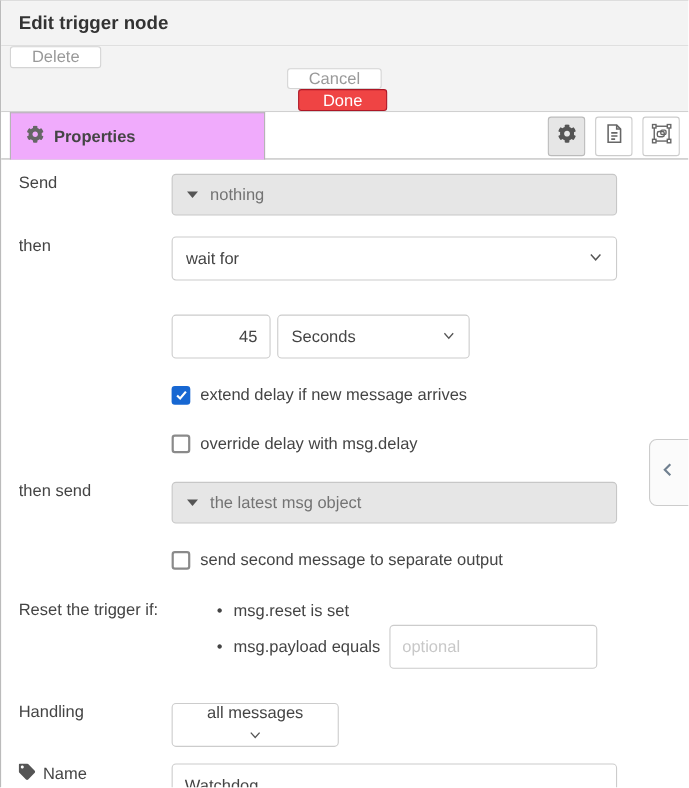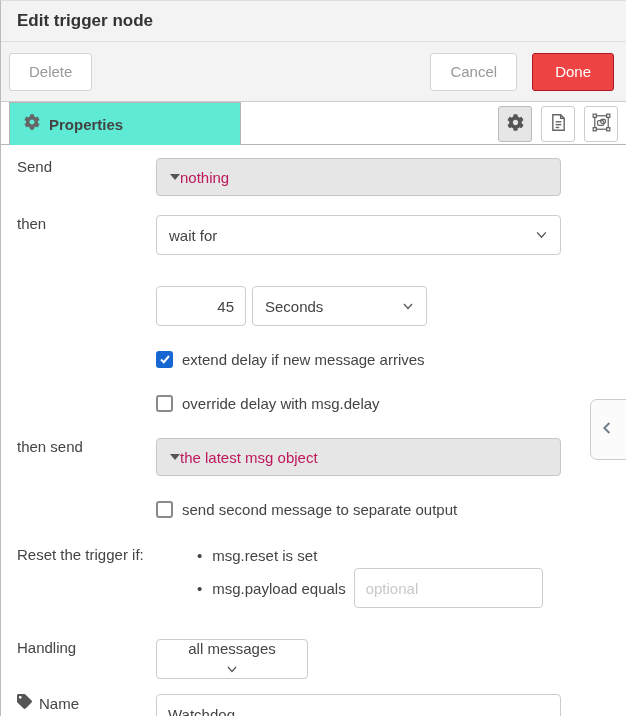--- a/index.html
+++ b/index.html
@@ -8,54 +8,54 @@
   .dialog { position:relative; width:626px; height:716px; background:#fff;
     border-left:1px solid #bbb; border-top:1px solid #ddd; overflow:hidden; }
 
   
   .header { height:41px; background:#f3f3f3; border-bottom:1px solid #ddd;
     display:flex; align-items:center; padding:0 16px; }
   .header-title { font-size:17px; font-weight:bold; color:#333; }
 
   
   .button-bar { height:60px; background:#f3f3f3; border-bottom:1px solid #ccc;
-    display:flex; align-items:center; padding:0 12px 0 8px; }
+    display:flex; align-items:center; padding:0 12px 0 8px;flex-direction:column; }
   .btn { height:38px; padding:0 19px; font-size:15px; border-radius:3px;
     border:1px solid #d4d4d4; background:#fff; color:#999; cursor:pointer;
     font-family:"Liberation Sans", sans-serif; }
   .btn-delete { margin-right:auto; }
   .btn-cancel { margin-right:15px; }
   .btn-done { background:#ef4444; border-color:#AD1625; color:#fff; padding:0 22px; }
 
   
   .tab-bar { position:relative; height:43px; background:#fff; }
   .tab-bar::before { content:''; position:absolute; left:0; right:0; bottom:0;
     height:1px; background:#b5b5b5; }
-  .tab { position:absolute; left:8px; top:0; bottom:0; width:232px; background:#5eead4;
+  .tab { position:absolute; left:8px; top:0; bottom:0; width:232px; background:#f0abfc;
     border:1px solid #b5b5b5; border-bottom:none; z-index:1;
     display:flex; align-items:center; padding-left:14px; gap:9px; cursor:pointer; }
   .tab-label { font-size:15px; font-weight:bold; color:#444; }
   .tab-buttons { position:absolute; right:8px; top:4px; display:flex; gap:9px; }
   .icon-btn { width:34px; height:36px; border:1px solid #ccc; border-radius:3px;
     background:#fff; color:#666; display:flex; align-items:center;
     justify-content:center; cursor:pointer; }
   .icon-btn.active { background:#e6e6e6; border-color:#bbb; color:#555; }
 
   
   .form { padding:13px 16px 0 16px; }
   .row { display:flex; align-items:flex-start; }
   .row-label { width:139px; flex:none; font-size:15px; color:#444;
     display:flex; align-items:center; gap:7px; }
   .mb-a { margin-bottom:19px; } .mb-b { margin-bottom:31px; }
   .mb-c { margin-bottom:22px; } .mb-d { margin-bottom:24px; }
   .mb-e { margin-bottom:15px; }
 
   .typed-btn { width:405px; height:38px; background:#e6e6e6; border:1px solid #c7c7c7;
-    border-radius:4px; display:flex; align-items:center; padding:0 13px;
-    color:#be185d; font-size:15px; cursor:pointer; }
+    border-radius:4px; display:flex; align-items:center; gap:11px; padding:0 13px;
+    color:#737373; font-size:15px; cursor:pointer; }
   .tri-down { width:0; height:0; border-left:5px solid transparent;
     border-right:5px solid transparent; border-top:6px solid #555; }
 
   .select { height:40px; background:#fff; border:1px solid #ccc; border-radius:4px;
     display:flex; align-items:center; justify-content:space-between;
     padding:0 12px; color:#444; font-size:15px; cursor:pointer; }
   .sel-wide { width:405px; } .sel-units { width:175px; margin-left:6px; }
   .sel-handling { width:152px;flex-direction:column; }
 
   .text-input { height:40px; border:1px solid #ccc; border-radius:4px;

